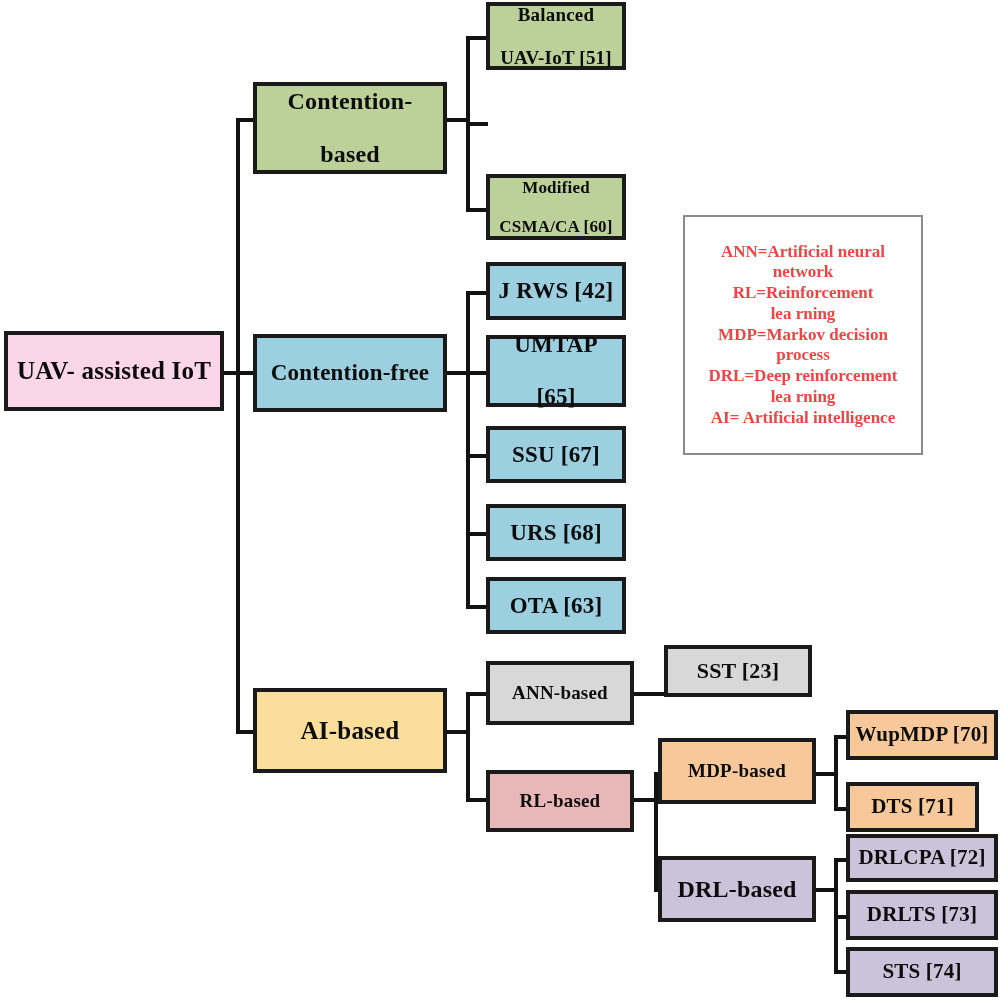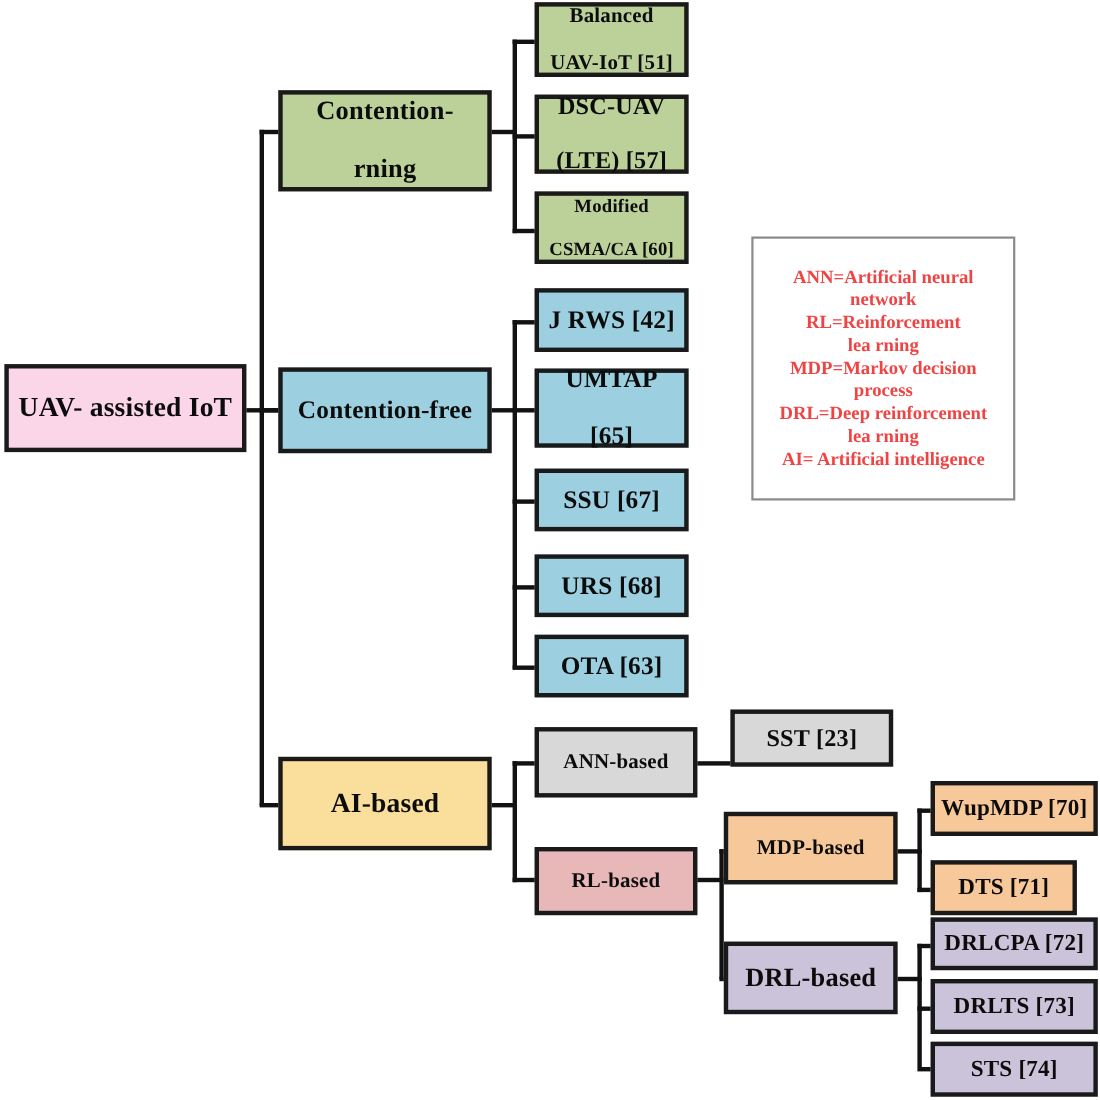--- a/index.html
+++ b/index.html
@@ -107,45 +107,39 @@
   <div class="ln lnh" style="left: 834px; top: 915px; width: 16px; background: rgb(18, 18, 18);"></div>
   <div class="ln lnh" style="left: 834px; top: 970px; width: 16px; background: rgb(18, 18, 18);"></div>
 
   <div class="node c-pink" style="left: 4px; top: 331px; width: 220px; height: 80px; font-size: 25px; background: rgb(250, 214, 232); border-color: rgb(26, 26, 26);">
     <span>UAV- assisted IoT</span>
   </div>
 
   <div class="node c-green" style="left: 253px; top: 82px; width: 194px; height: 92px; font-size: 24px; background: rgb(188, 208, 154); border-color: rgb(26, 26, 26);">
     <span>
       <span>Contention-</span><br>
-      <span>rning</span>
+      <span>based</span>
     </span>
   </div>
 
   <div class="node c-blue" style="left: 253px; top: 334px; width: 194px; height: 78px; font-size: 23px; background: rgb(156, 207, 223); border-color: rgb(26, 26, 26);">
     <span>Contention-free</span>
   </div>
 
   <div class="node c-yellow" style="left: 253px; top: 688px; width: 194px; height: 85px; font-size: 25px; background: rgb(250, 222, 155); border-color: rgb(26, 26, 26);">
     <span>AI-based</span>
   </div>
 
   <div class="node c-green" style="left: 486px; top: 2px; width: 140px; height: 68px; font-size: 19px; background: rgb(188, 208, 154); border-color: rgb(26, 26, 26);">
     <span>
       <span>Balanced</span><br>
       <span>UAV-IoT [51]</span>
     </span>
   </div>
 
-  <div class="node c-green" style="left: 486px; top: 86px; width: 140px; height: 72px; font-size: 22px; background: rgb(188, 208, 154); border-color: rgb(26, 26, 26);">
-    <span>
-      <span>DSC-UAV</span><br>
-      <span>(LTE) [57]</span>
-    </span>
-  </div>
 
   <div class="node c-green" style="left: 486px; top: 174px; width: 140px; height: 66px; font-size: 17px; background: rgb(188, 208, 154); border-color: rgb(26, 26, 26);">
     <span>
       <span>Modified</span><br>
       <span>CSMA/CA [60]</span>
     </span>
   </div>
 
   <div class="node c-blue" style="left: 486px; top: 262px; width: 140px; height: 58px; font-size: 23px; background: rgb(156, 207, 223); border-color: rgb(26, 26, 26);">
     <span>J  RWS [42]</span>

